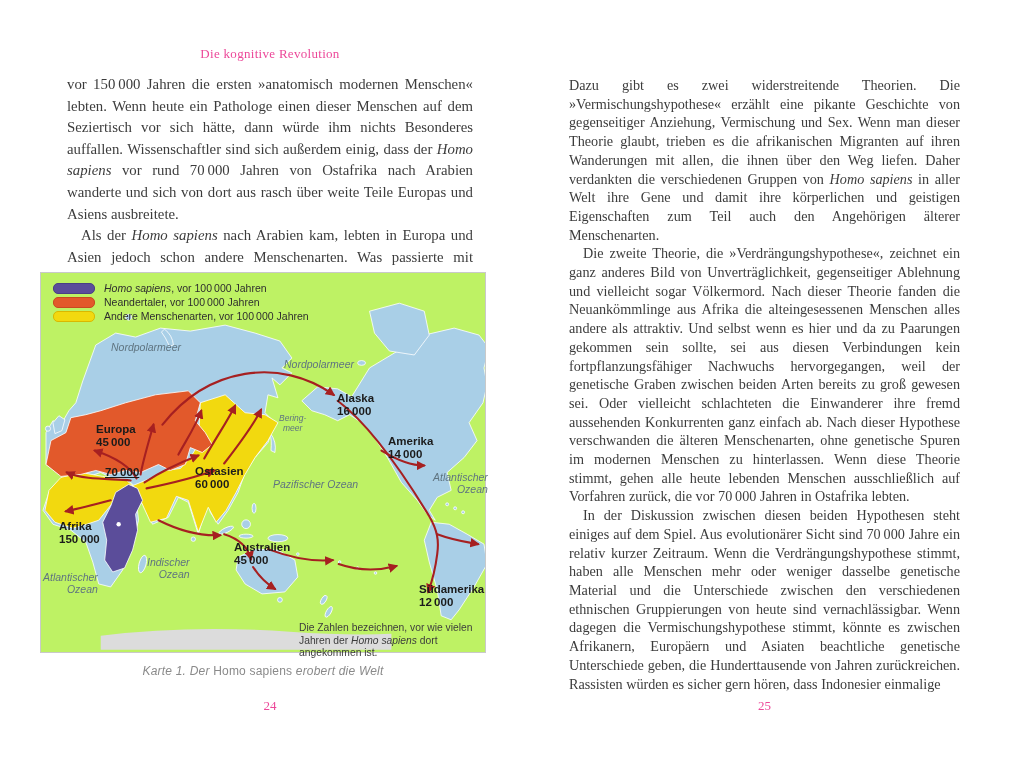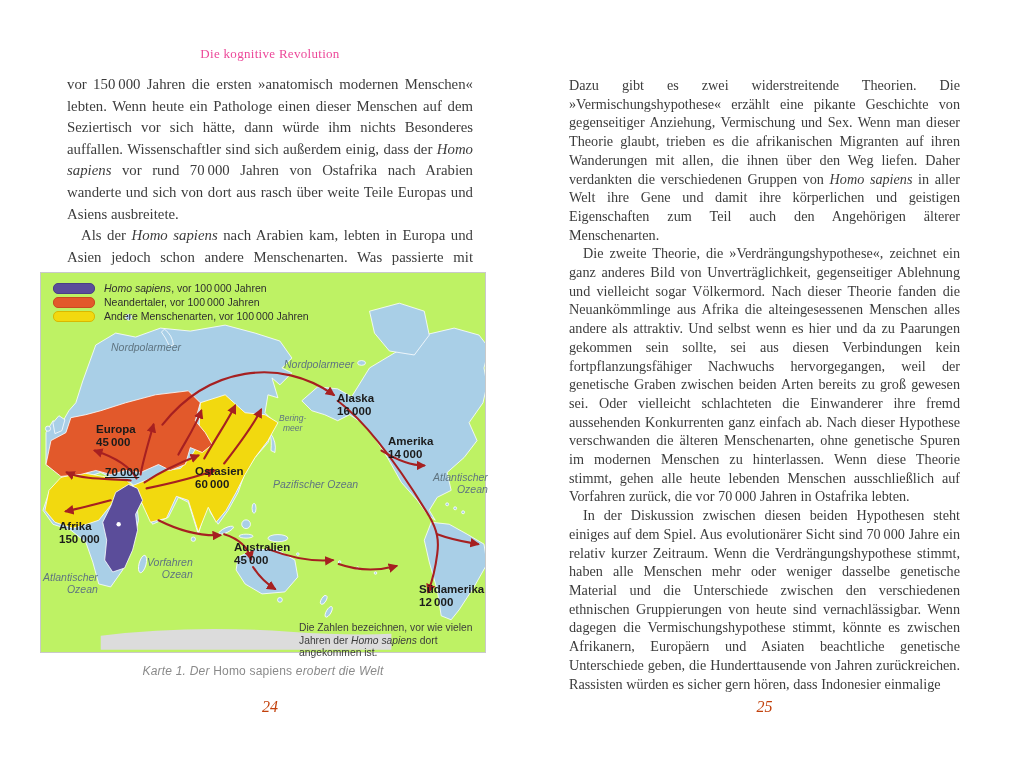--- a/index.html
+++ b/index.html
@@ -12,21 +12,21 @@
   .running-head.left{left:67px;width:406px;}
   .running-head.right{left:569px;width:391px;}
 
   .page-text{position:absolute;text-align:justify;hyphens:auto;color:#3c3c3c;}
   .page-text.left{left:67px;top:74px;width:406px;font-size:14.8px;line-height:21.6px;}
   .page-text.right{left:569px;top:76px;width:391px;font-size:14.2px;line-height:18.7px;}
   .page-text p{margin:0;}
   .page-text p.indent{text-indent:14px;}
   .page-text em{font-style:italic;}
 
-  .pagenum{position:absolute;top:698px;font-size:16px;color:#c2410c;text-align:center;font-style:italic;}
+  .pagenum{position:absolute;top:698px;font-size:13px;color:#ec4899;text-align:center;}
   .pagenum.left{left:67px;width:406px;}
   .pagenum.right{left:569px;width:391px;}
 
   
   .map-box{position:absolute;left:40px;top:272px;width:446px;height:381px;
        background:#bef264;border:1px solid #c9c9c9;box-sizing:border-box;
        font-family:"Liberation Sans", sans-serif;}
   .map-canvas{position:absolute;inset:0;}
   .map-canvas svg{position:absolute;left:0;top:0;}
 
@@ -153,21 +153,21 @@
         </div>
 
       <div class="map-label ocean" style="left:70px;top:68px;">Nordpolarmeer</div>
       <div class="map-label ocean" style="left:243px;top:85px;">Nordpolarmeer</div>
       <div class="map-label ocean small" style="left:238px;top:141px;">
         <div>Bering-</div>
         <div>meer</div>
       </div>
       <div class="map-label ocean" style="left:232px;top:205px;">Pazifischer Ozean</div>
       <div class="map-label ocean center" style="left:106px;top:283px;">
-        <div>Vorfahren</div>
+        <div>Indischer</div>
         <div>Ozean</div>
       </div>
       <div class="map-label ocean center" style="left:2px;top:298px;">
         <div>Atlantischer</div>
         <div>Ozean</div>
       </div>
       <div class="map-label ocean center" style="left:392px;top:198px;">
         <div>Atlantischer</div>
         <div>Ozean</div>
       </div>

